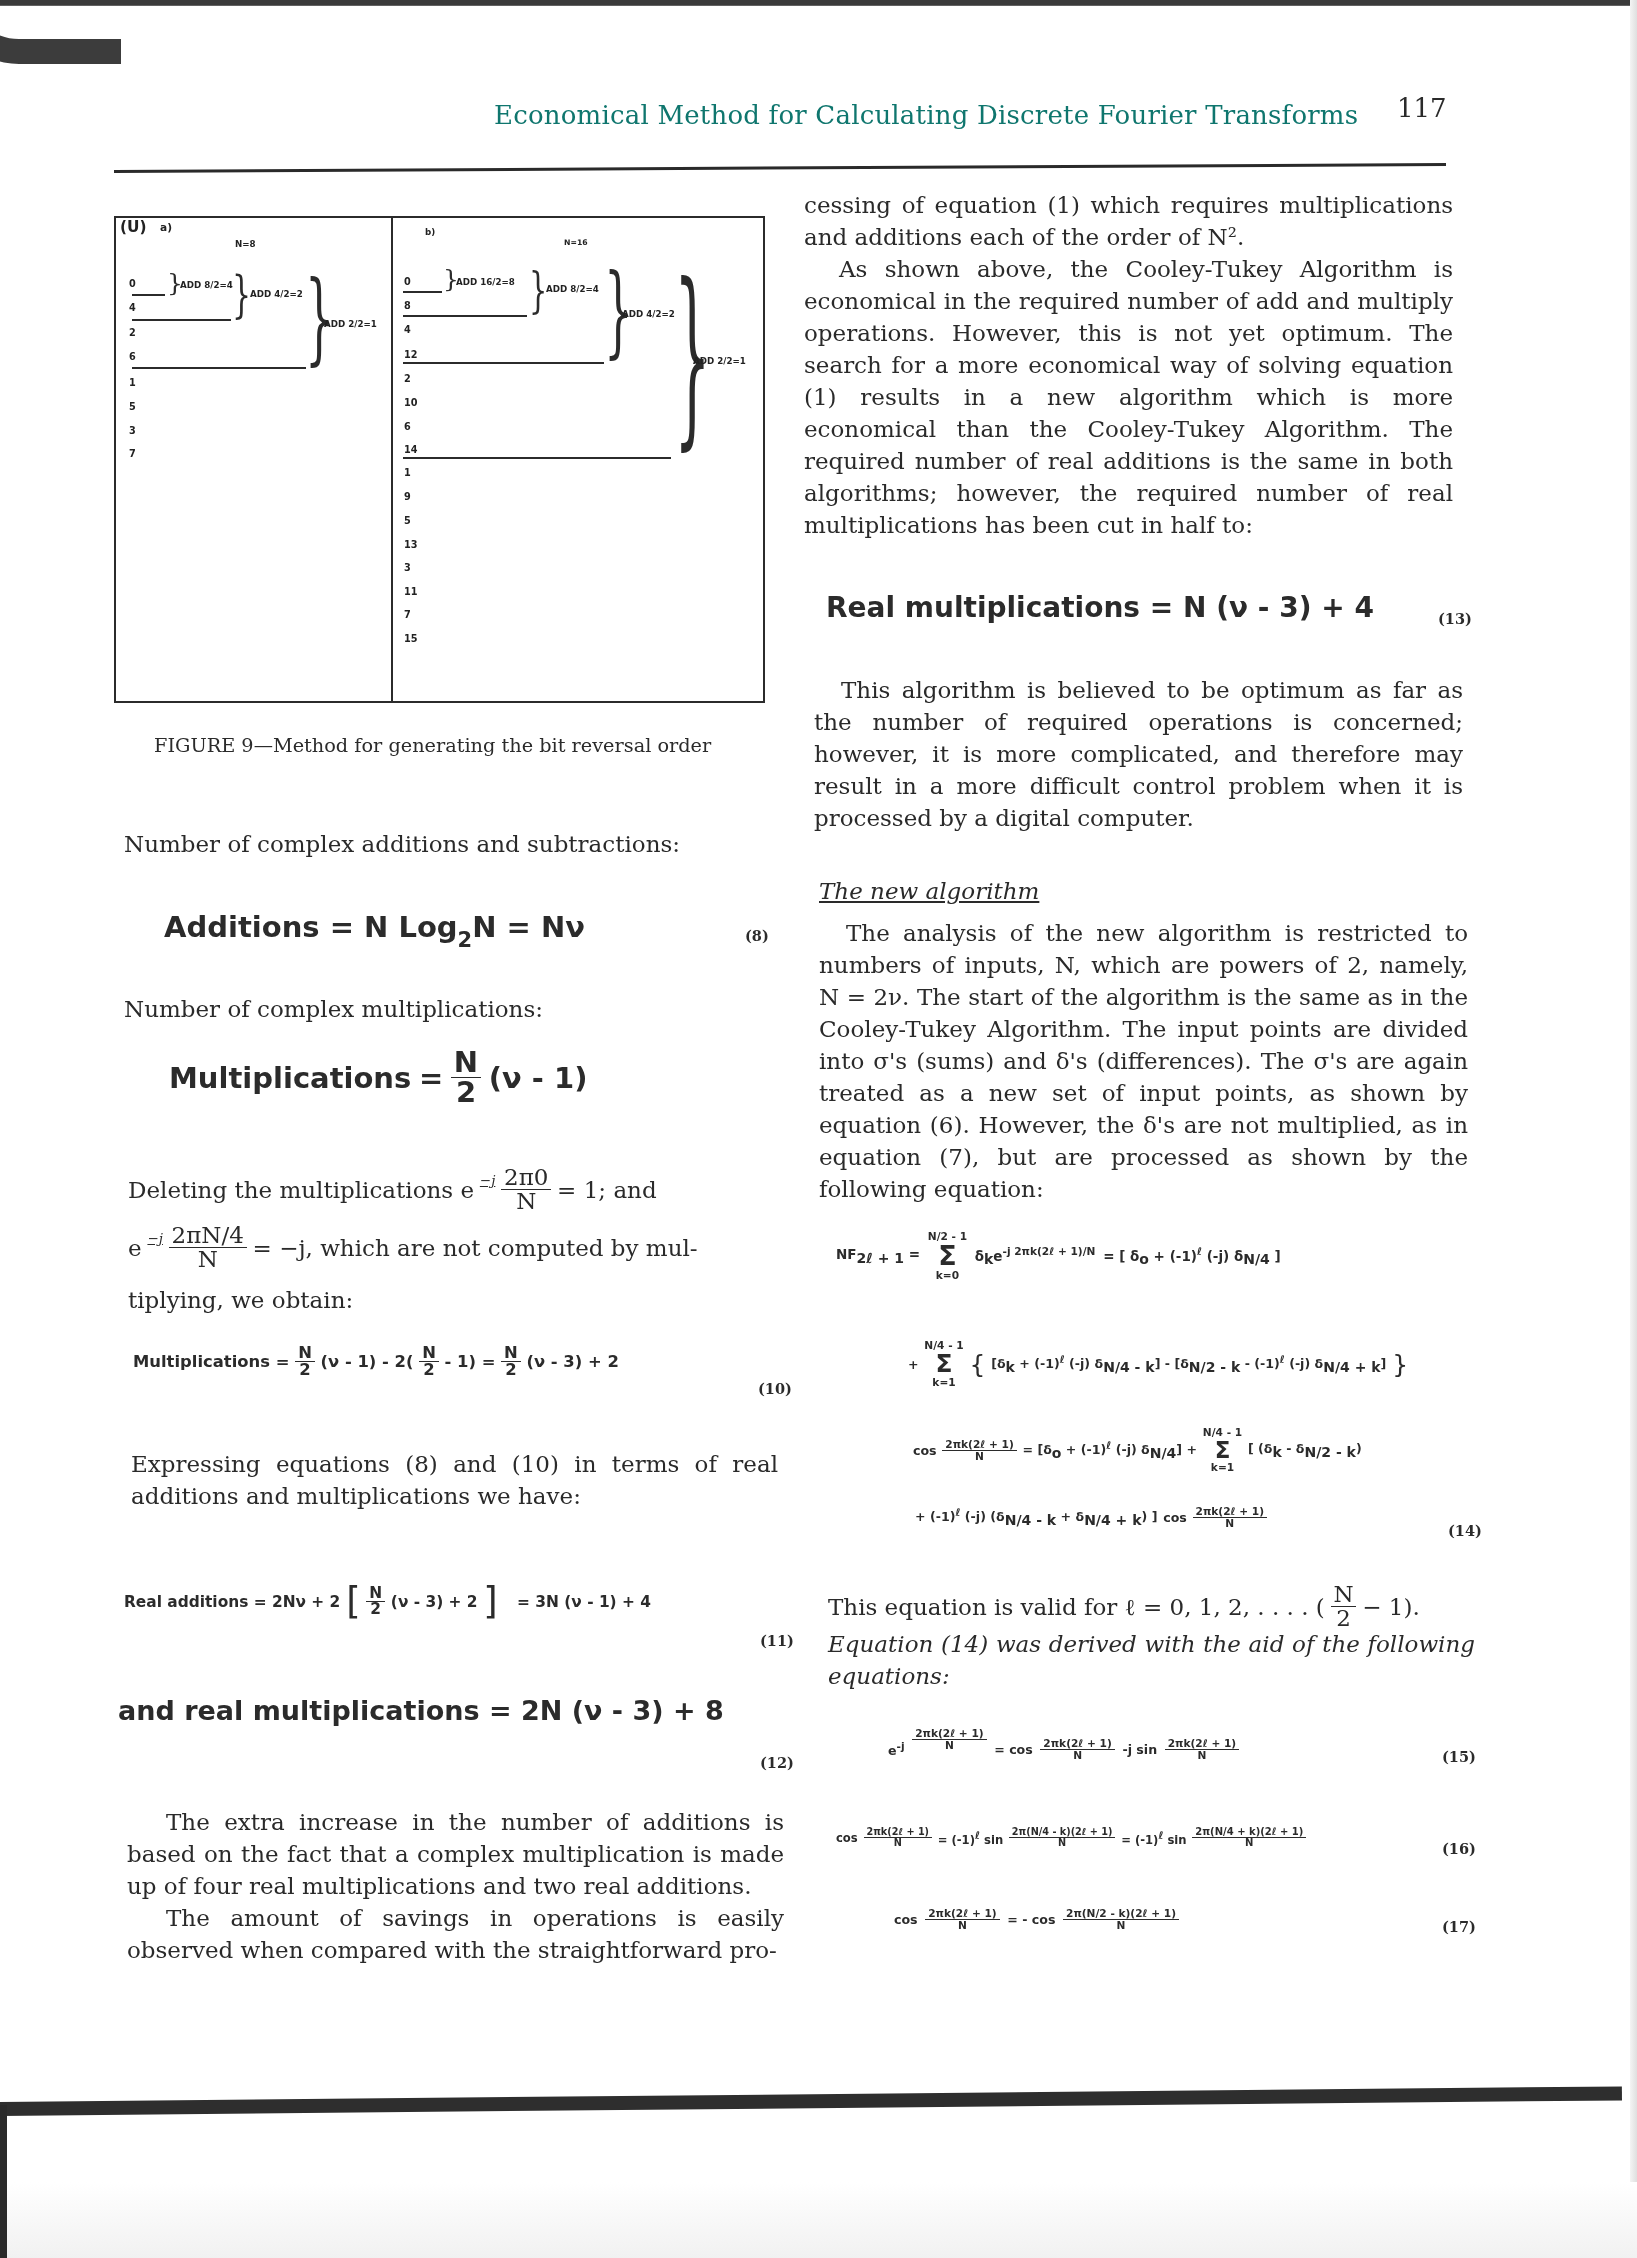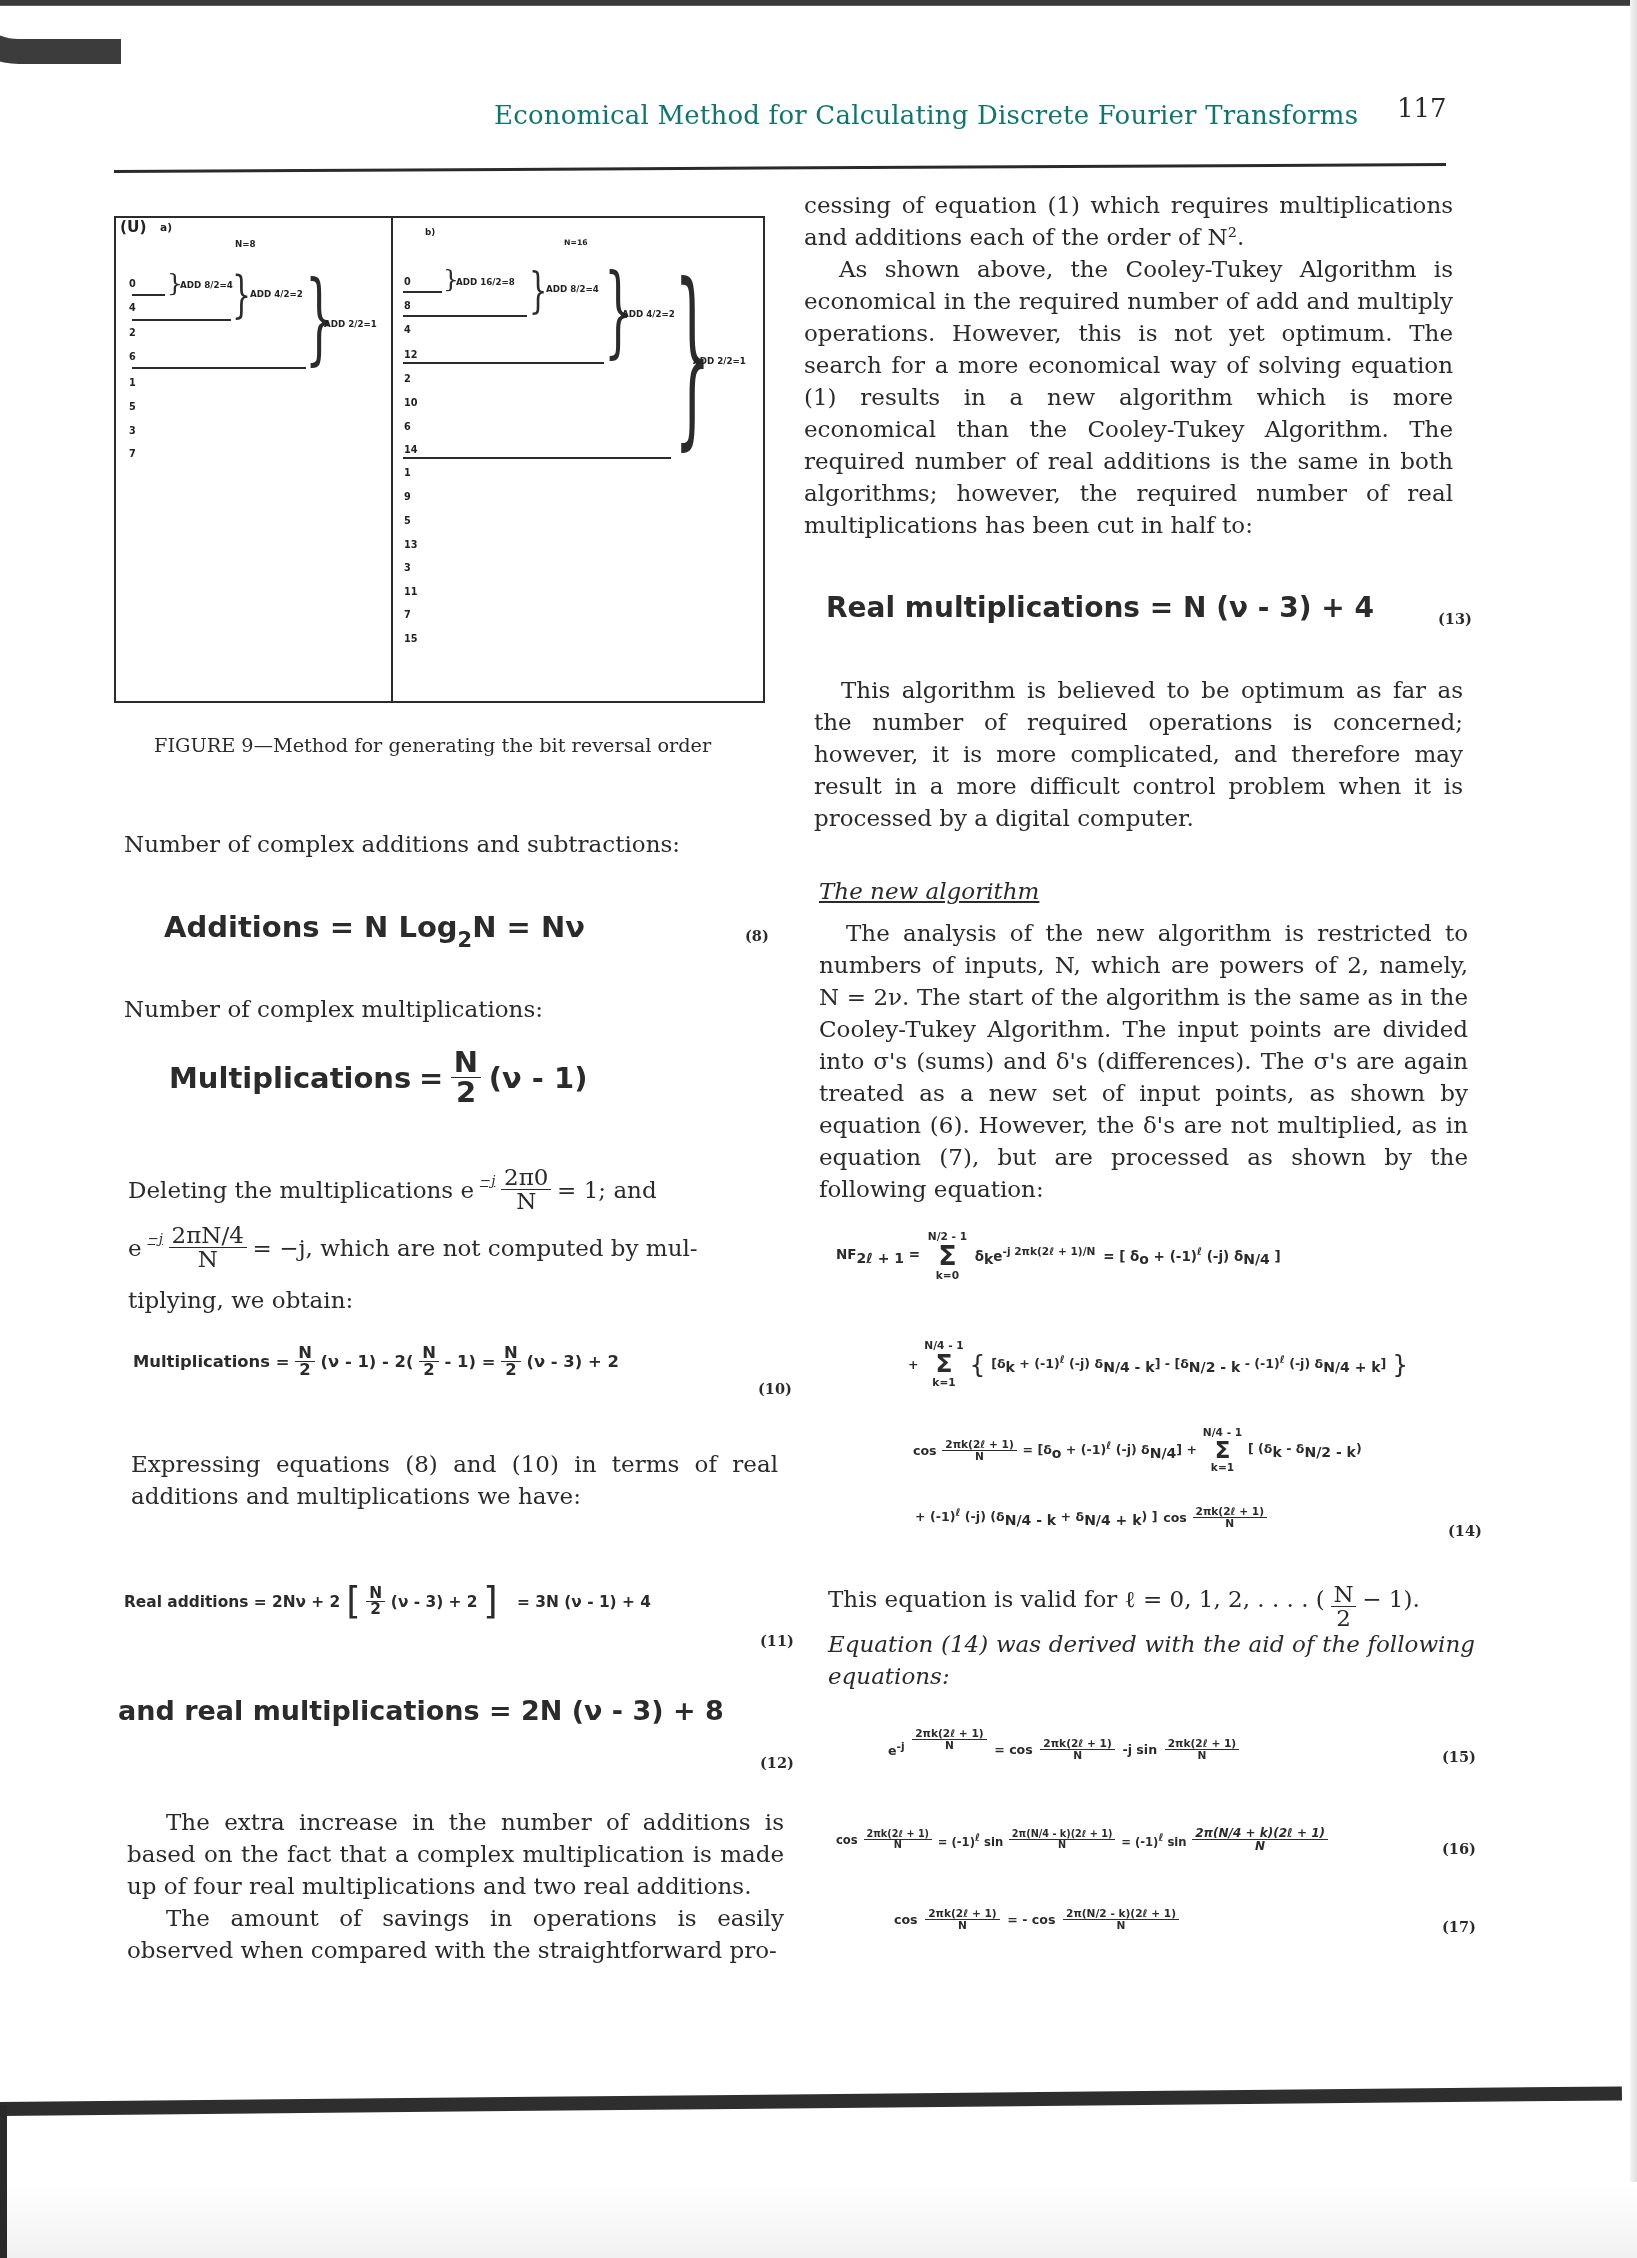--- a/index.html
+++ b/index.html
@@ -264,21 +264,21 @@
     <span>+ (-1)<span class="sup">ℓ</span> (-j) (δ<span class="sub">N/4 - k</span> + δ<span class="sub">N/4 + k</span>) ]</span>
     <span>cos</span>
     <span class="frac" style="font-size:10.6px;">
         <span class="n">2πk(2ℓ + 1)</span>
         <span class="d">N</span>
       </span>
   </div>
   <div class="abs eqno" style="left:1448px;top:1522px;">(14)</div>
 </div>
 
-<div class="abs para" style="left:828px;top:1583px;display:flex;align-items:flex-start;gap:5.8px;">
+<div class="abs para" style="left:828px;top:1583px;display:flex;align-items:center;gap:5.8px;">
   <span>This equation is valid for ℓ = 0, 1, 2, . . . . (</span>
   <span class="frac">
       <span class="n">N</span>
       <span class="d">2</span>
     </span>
   <span>− 1).</span>
 </div>
 <div class="abs para" style="left:828px;top:1628px;width:647px;font-style:italic;">Equation (14) was derived with the aid of the following equations:</div>
 
 <div class="abs small-eq" style="left:888px;top:1738px;font-size:12.6px;display:flex;align-items:center;gap:7.7px;">
@@ -305,21 +305,21 @@
   <span class="frac" style="font-size:9.7px;">
       <span class="n">2πk(2ℓ + 1)</span>
       <span class="d">N</span>
     </span>
   <span>= (-1)<span class="sup">ℓ</span> sin</span>
   <span class="frac" style="font-size:9.7px;">
       <span class="n">2π(N/4 - k)(2ℓ + 1)</span>
       <span class="d">N</span>
     </span>
   <span>= (-1)<span class="sup">ℓ</span> sin</span>
-  <span class="frac" style="font-size:12px;font-style:italic;">
+  <span class="frac" style="font-size:10px;">
       <span class="n">2π(N/4 + k)(2ℓ + 1)</span>
       <span class="d">N</span>
     </span>
 </div>
 <div class="abs eqno" style="left:1442px;top:1840px;">(16)</div>
 
 <div class="abs small-eq" style="left:894px;top:1908px;font-size:12.6px;display:flex;align-items:center;gap:7.7px;">
   <span>cos</span>
   <span class="frac" style="font-size:10.6px;">
       <span class="n">2πk(2ℓ + 1)</span>

